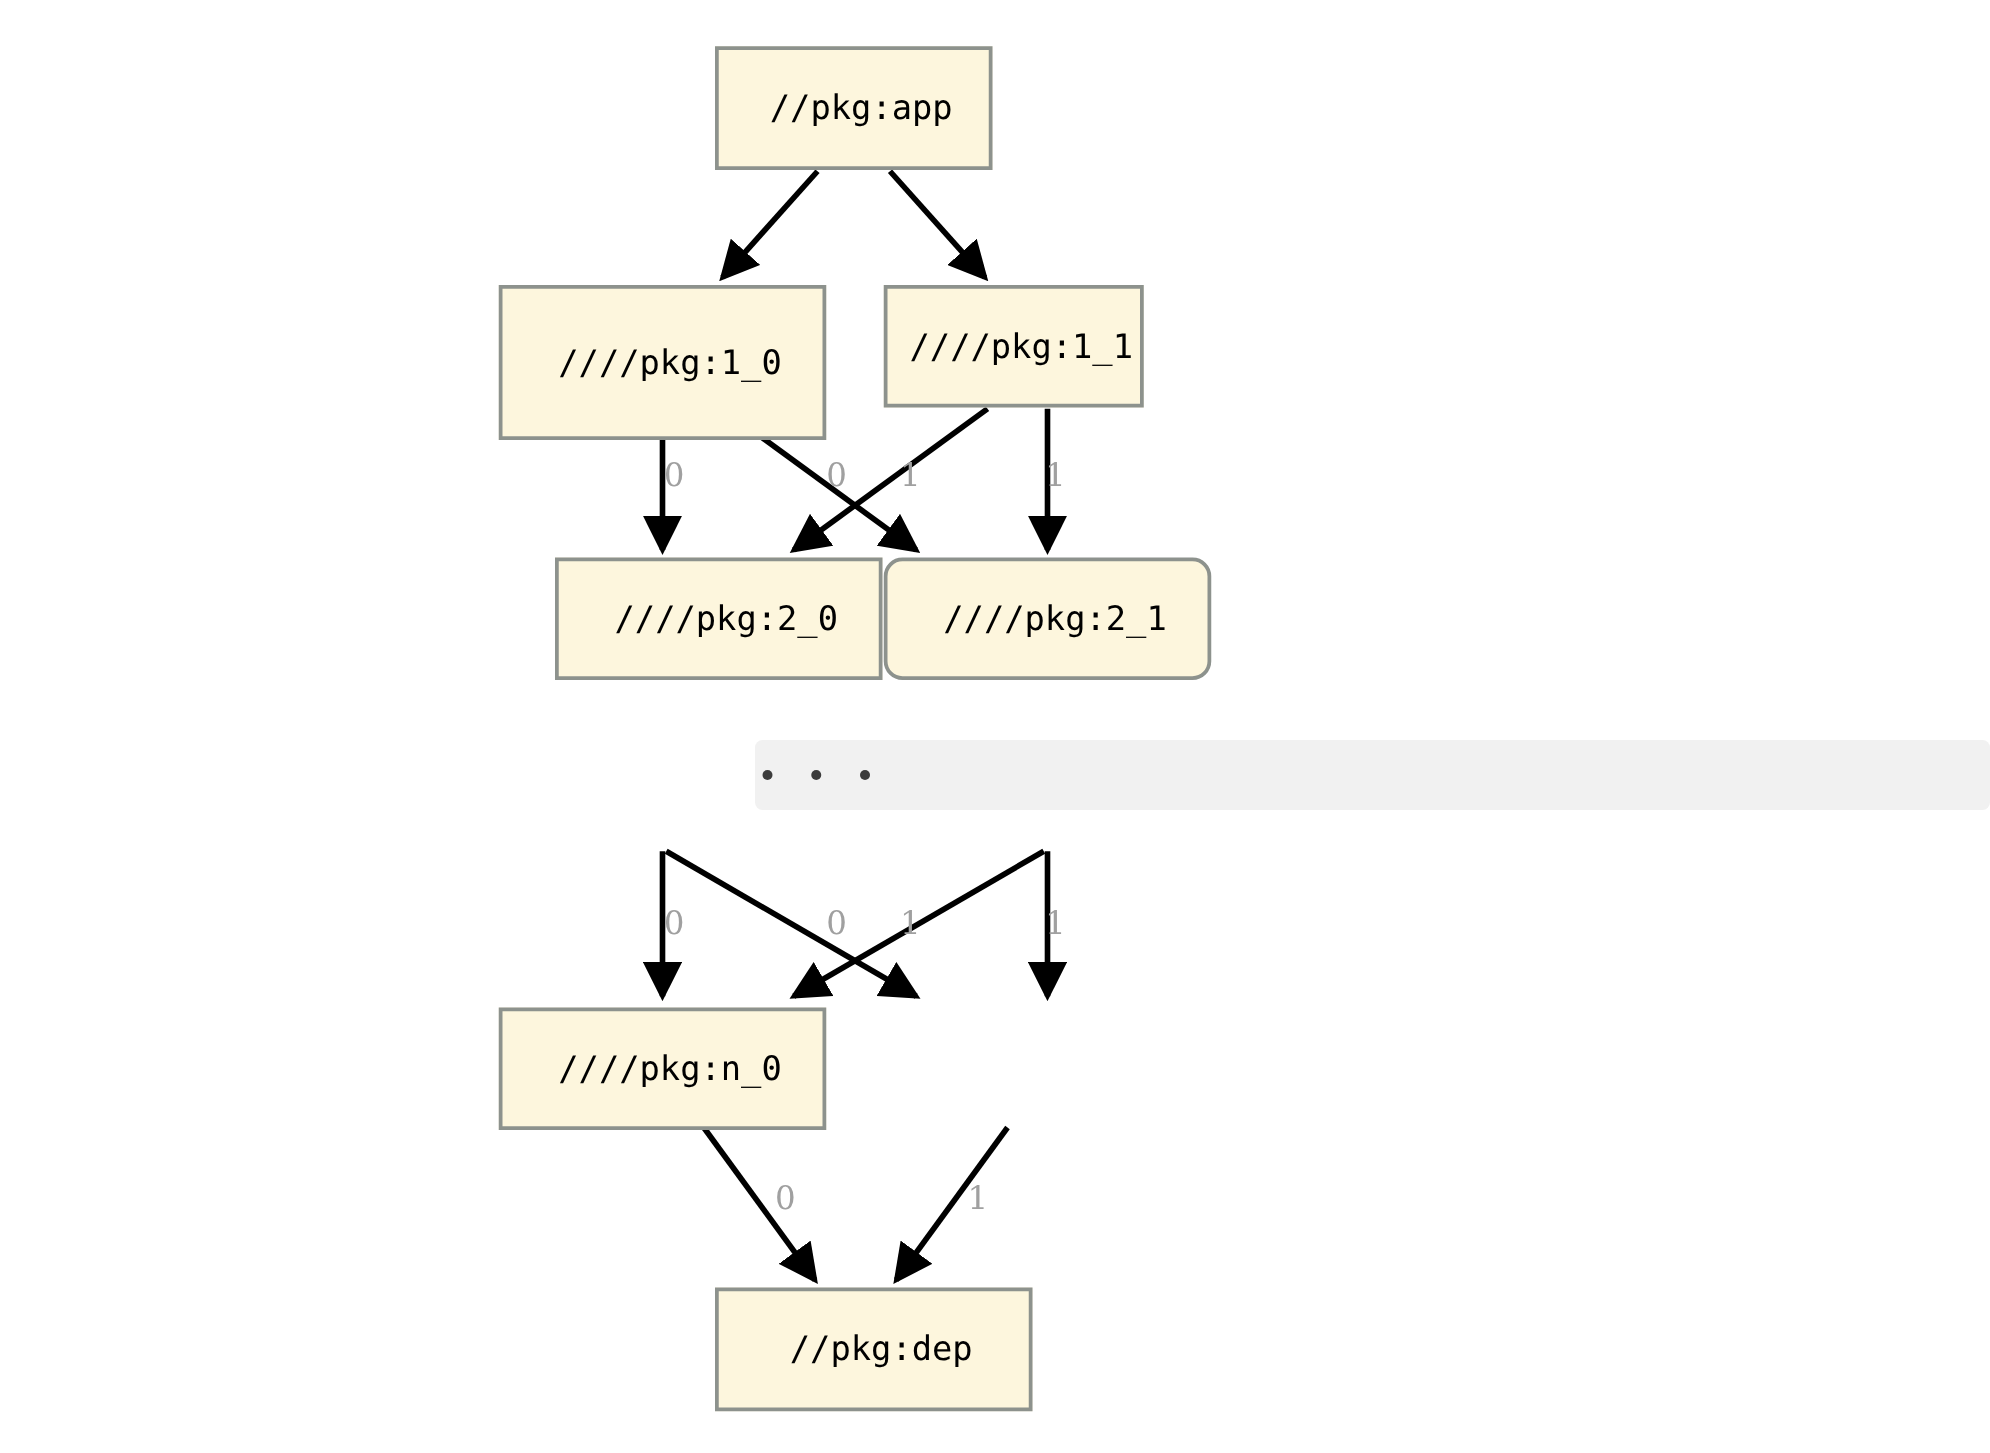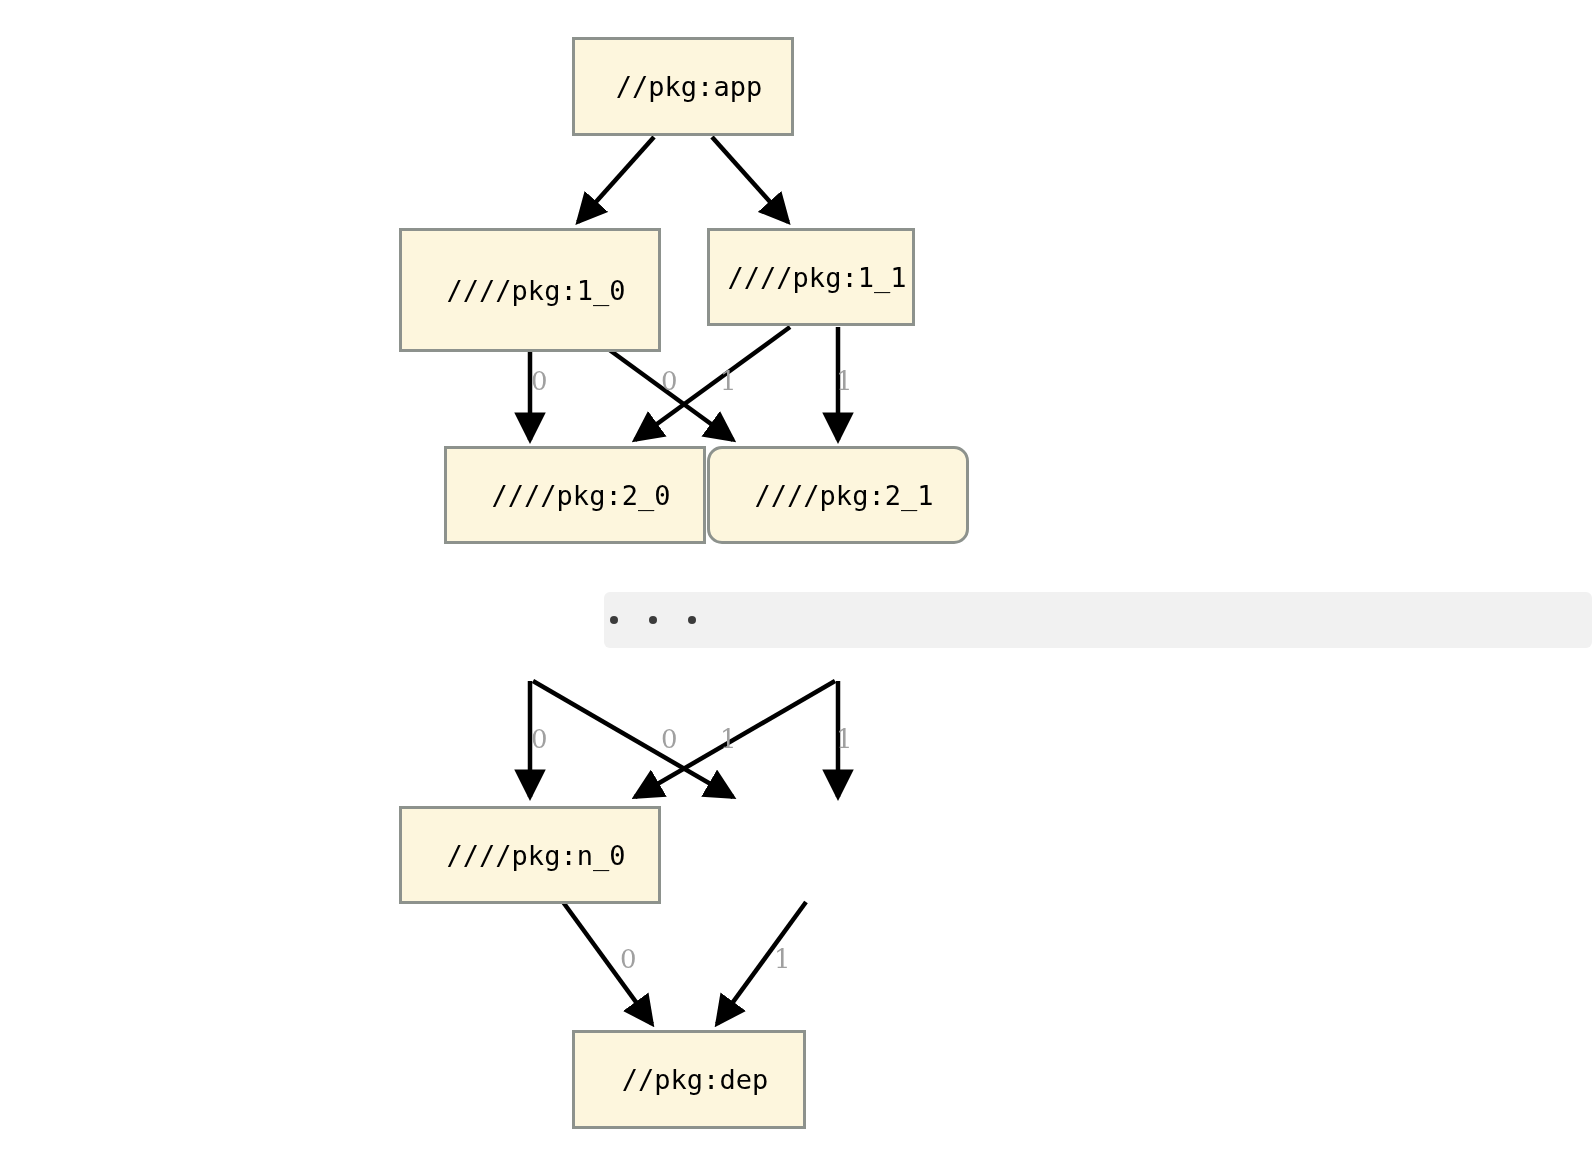--- a/index.html
+++ b/index.html
@@ -122,21 +122,21 @@
 
   <div class="node-box" style="left:707px; top:446px; width:262px; height:98px;border-radius:15px;">
     <span>////pkg:2_1</span>
   </div>
 
   <div class="node-box" style="left:399px; top:806px; width:262px; height:98px;">
     <span>////pkg:n_0</span>
   </div>
 
 
-  <div class="node-box" style="left:572px; top:1030px; width:234px; height:99px;">
+  <div class="node-box" style="left:572px; top:1030px; width:254px; height:99px;">
     <span>//pkg:dep</span>
   </div>
 
   <span class="edge-label" style="left:531px; top:368px;">0</span>
   <span class="edge-label" style="left:661px; top:368px;">0</span>
   <span class="edge-label" style="left:720px; top:368px;">1</span>
   <span class="edge-label" style="left:836px; top:368px;">1</span>
 
   <span class="edge-label" style="left:531px; top:726px;">0</span>
   <span class="edge-label" style="left:661px; top:726px;">0</span>

